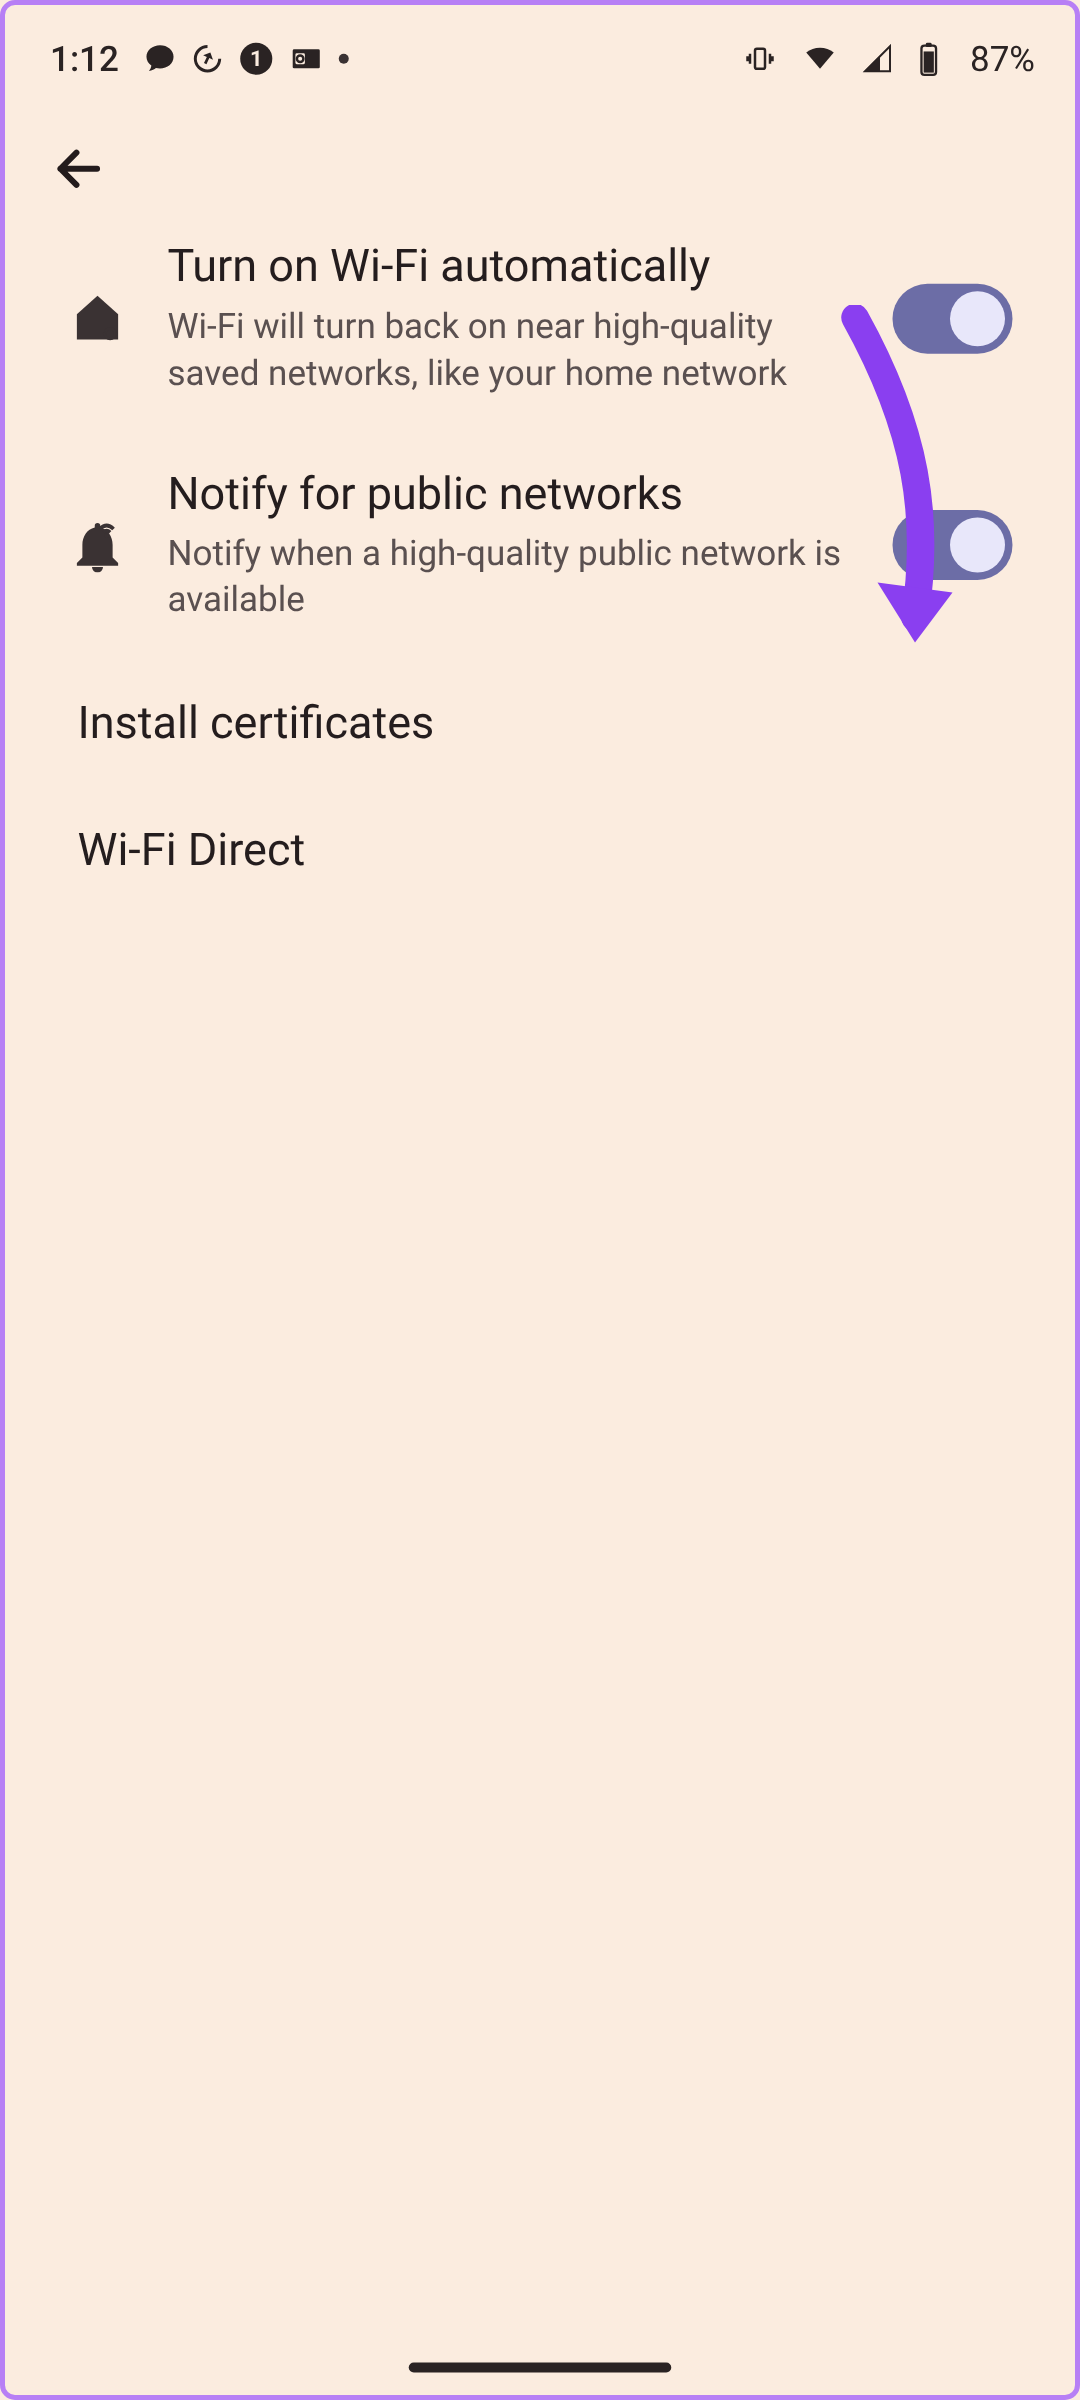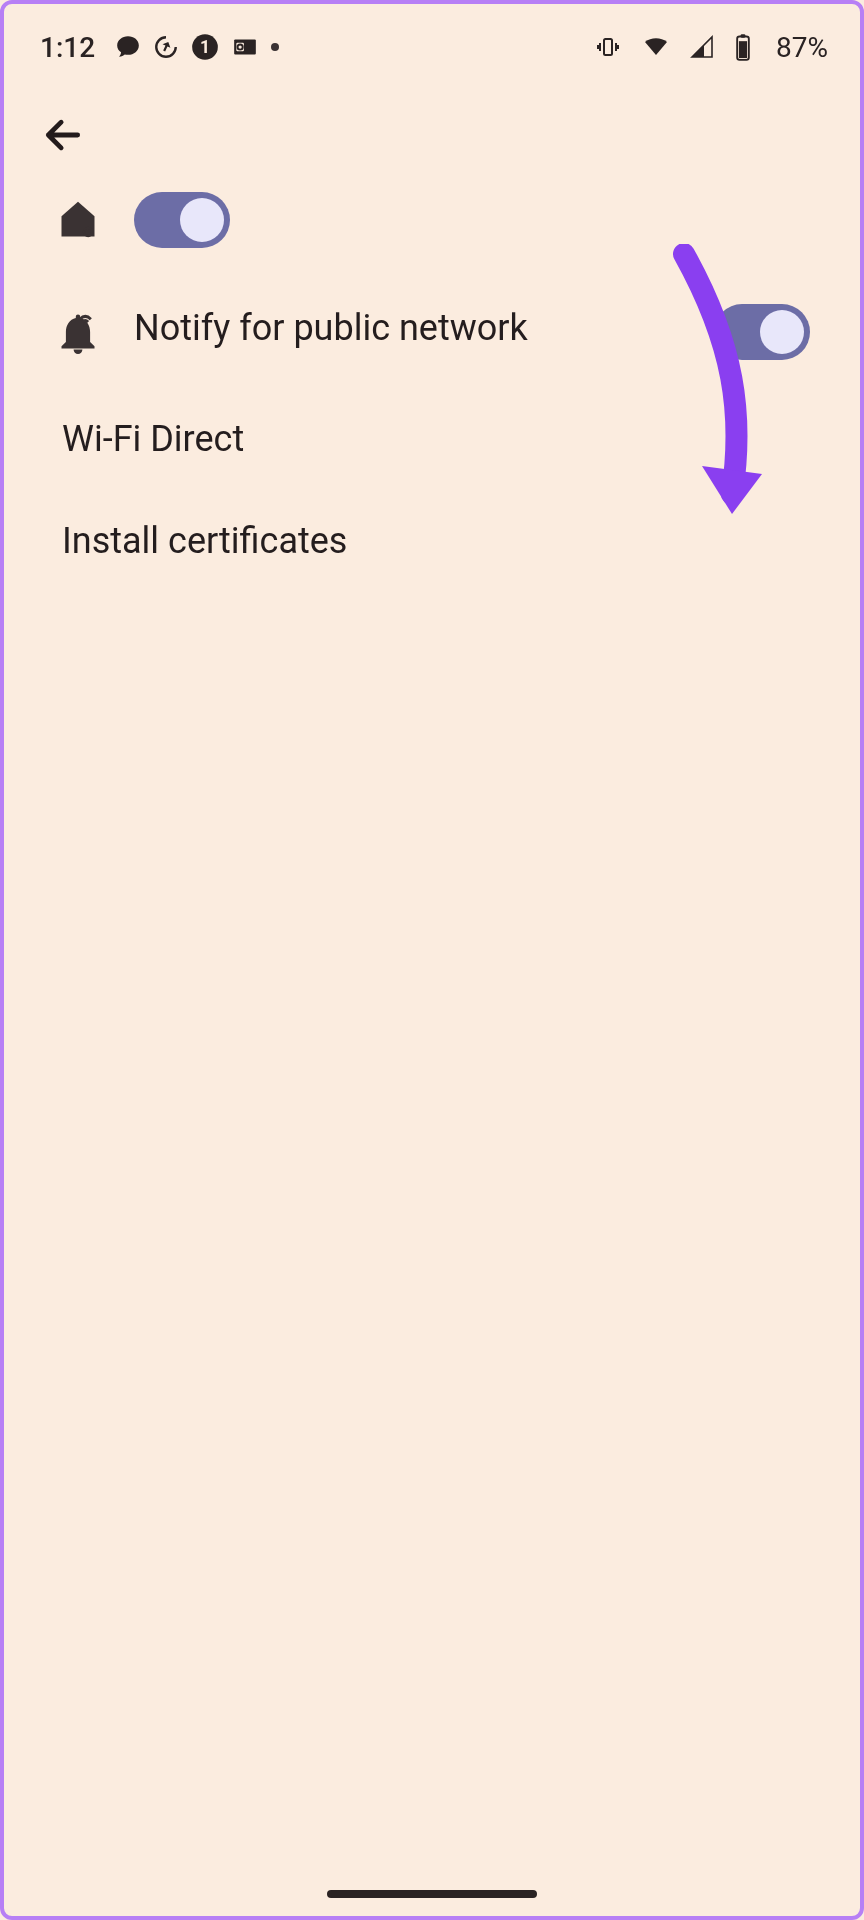--- a/index.html
+++ b/index.html
@@ -191,49 +191,54 @@
   <div class="setting-row">
     <div class="row-icon">
       <svg width="44" height="44" viewBox="0 0 24 24">
         <path fill="#3a3233" d="M12 2L3 10v11h18V10z"></path>
         <g transform="translate(17.5,18.5) scale(0.55)">
           <path fill="none" stroke="#3a3233" stroke-width="2.4" d="M-4 0a4 4 0 1 0 8 0 4 4 0 1 0-8 0"></path>
           <path fill="#3a3233" d="M4 -2l2 2-2 2z M-4 2l-2-2 2-2z"></path>
         </g>
       </svg>
     </div>
+    <div class="row-body">
+      <div class="row-title">Turn on Wi-Fi automatically</div>
+      <div class="row-sub">Wi-Fi will turn back on near high-quality saved networks, like your home network</div>
+    </div>
     <div class="toggle toggle-on">
       <div class="toggle-knob"></div>
     </div>
   </div>
 
   <div class="setting-row">
     <div class="row-icon">
       <svg width="44" height="44" viewBox="0 0 24 24">
         <path fill="#3a3233" d="M12 24a2.4 2.4 0 0 0 2.4-2.4H9.6A2.4 2.4 0 0 0 12 24zm6.6-6.6V12c0-3.7-2-6.8-5.4-7.6V3.6a1.2 1.2 0 0 0-2.4 0v.8C7.4 5.2 5.4 8.3 5.4 12v5.4L3 19.8v1.2h18v-1.2z"></path>
         <g transform="translate(16,2)">
           <path fill="none" stroke="#3a3233" stroke-width="1.6" d="M-3 3c2-2 4-2 6 0M-1.5 4.5c1-1 2-1 3 0"></path>
           <circle cx="0" cy="6" r="1" fill="#3a3233"></circle>
         </g>
       </svg>
     </div>
     <div class="row-body">
-      <div class="row-title">Notify for public network</div>
+      <div class="row-title">Notify for public networks</div>
+      <div class="row-sub">Notify when a high-quality public network is available</div>
     </div>
     <div class="toggle toggle-on">
       <div class="toggle-knob"></div>
     </div>
   </div>
 
   <div class="simple-row">
+    <div class="row-title">Install certificates</div>
+  </div>
+
+  <div class="simple-row">
     <div class="row-title">Wi-Fi Direct</div>
-  </div>
-
-  <div class="simple-row">
-    <div class="row-title">Install certificates</div>
   </div>
 
 </div>
 
 <div class="arrow-annot">
   <svg width="140" height="310" viewBox="0 0 140 310">
     <path d="M40 10 C 90 100, 100 170, 88 250" fill="none" stroke="#8a3ff0" stroke-width="22" stroke-linecap="round"></path>
     <path d="M88 270 L58 222 L118 230 Z" fill="#8a3ff0"></path>
   </svg>
 </div>

